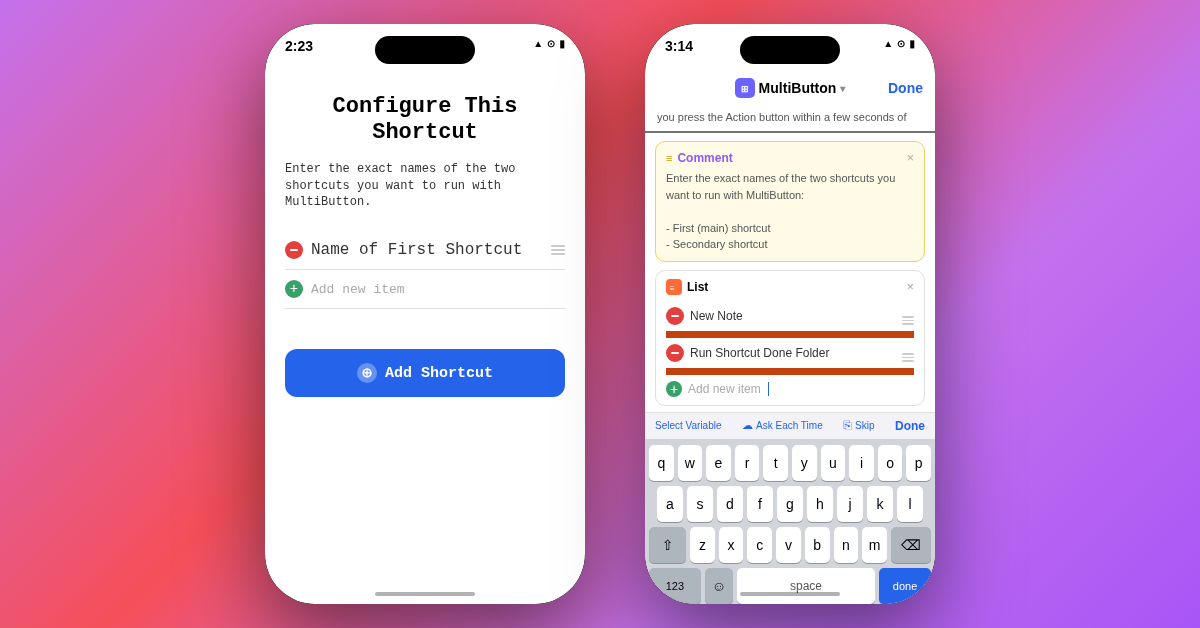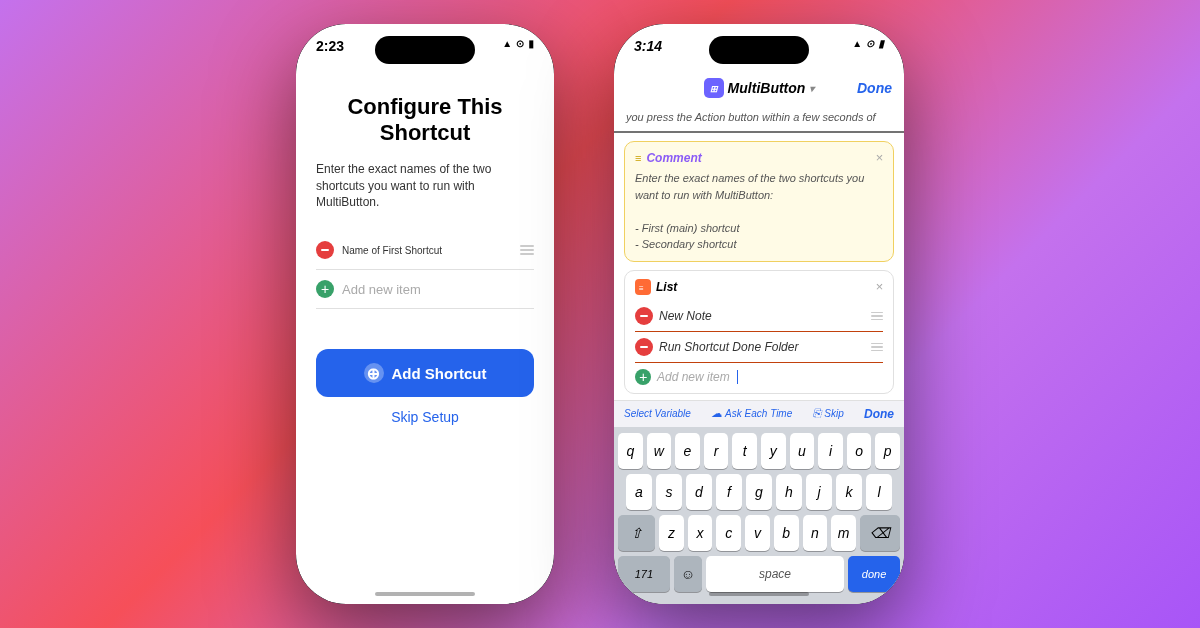--- a/index.html
+++ b/index.html
@@ -17,27 +17,26 @@
 
     
     .phone {
       border-radius: 50px;
       background: #1a1a2e;
       box-shadow: 0 30px 80px rgba(0,0,0,0.5), inset 0 0 0 1px #444;
       overflow: hidden;
       position: relative;
     }
     .phone-left {
-      width: 258px;
+      width: 320px;
       height: 580px;
     }
     .phone-right {
       width: 290px;
       height: 580px;
-      font-style: italic;
     }
 
     
     .dynamic-island {
       position: absolute;
       top: 12px;
       left: 50%;
       transform: translateX(-50%);
       width: 100px;
       height: 28px;
@@ -97,20 +96,21 @@
       top: 50px;
       left: 0;
       right: 0;
       bottom: 0;
       overflow: hidden;
     }
 
     
     .left-screen-content {
       padding: 20px 20px 11px;
+      font-family: Liberation Mono, monospace;
     }
     .configure-title {
       font-size: 22px;
       font-weight: 700;
       text-align: center;
       margin-bottom: 14px;
       color: #000;
       line-height: 1.2;
     }
     .configure-desc {
@@ -161,21 +161,21 @@
       flex-shrink: 0;
     }
     .plus-icon::after {
       content: '+';
       color: #fff;
       font-size: 14px;
       line-height: 1;
       font-weight: 300;
     }
     .item-text {
-      font-size: 10px;
+      font-size: 16px;
       color: #333;
     }
     .add-item-text {
       font-size: 13px;
       color: #aaa;
     }
     .drag-handle {
       display: flex;
       flex-direction: column;
       gap: 2px;
@@ -346,24 +346,24 @@
       font-size: 12px;
       font-weight: 600;
       color: #000;
     }
     .list-close {
       color: #aaa;
       font-size: 13px;
     }
     .list-row {
       display: flex;
-      align-items: center;
+      align-items: flex-end;
       justify-content: space-between;
       padding: 6px 0;
-      border-bottom: 1px solid #c2410c;
+      border-bottom: 7px solid #c2410c;
     }
     .list-row:last-child {
       border-bottom: none;
     }
     .list-row-left {
       display: flex;
       align-items: center;
       gap: 6px;
     }
     .list-row-text {
@@ -521,23 +521,20 @@
           <div class="plus-icon"></div>
           <span class="add-item-text">Add new item</span>
         </div>
       </div>
 
       <div class="add-shortcut-btn">
         <div class="plus-circle">⊕</div>
         <span>Add Shortcut</span>
       </div>
 
-      <div class="skip-setup">
-        <span>Skip Setup</span>
-      </div>
     </div>
 
     <div class="home-indicator"></div>
   </div>
 </div>
 
 <div class="phone phone-right">
   <div class="screen">
     <div class="dynamic-island"></div>
 
@@ -674,21 +671,21 @@
           <div class="key">z</div>
           <div class="key">x</div>
           <div class="key">c</div>
           <div class="key">v</div>
           <div class="key">b</div>
           <div class="key">n</div>
           <div class="key">m</div>
           <div class="key key-dark key-wide key-delete">⌫</div>
         </div>
         <div class="key-row">
-          <div class="key key-dark key-wide" style="font-size:11px;">171</div>
+          <div class="key key-dark key-wide" style="font-size:11px;">123</div>
           <div class="key key-dark" style="min-width:28px;max-width:28px;flex:none;">☺</div>
           <div class="key key-space">space</div>
           <div class="key key-blue key-wide" style="font-size:11px;">done</div>
         </div>
 
         <div class="bottom-bar-keyboard">
           <span class="emoji-key">🌐</span>
           <span class="mic-key">🎤</span>
         </div>
       </div>

